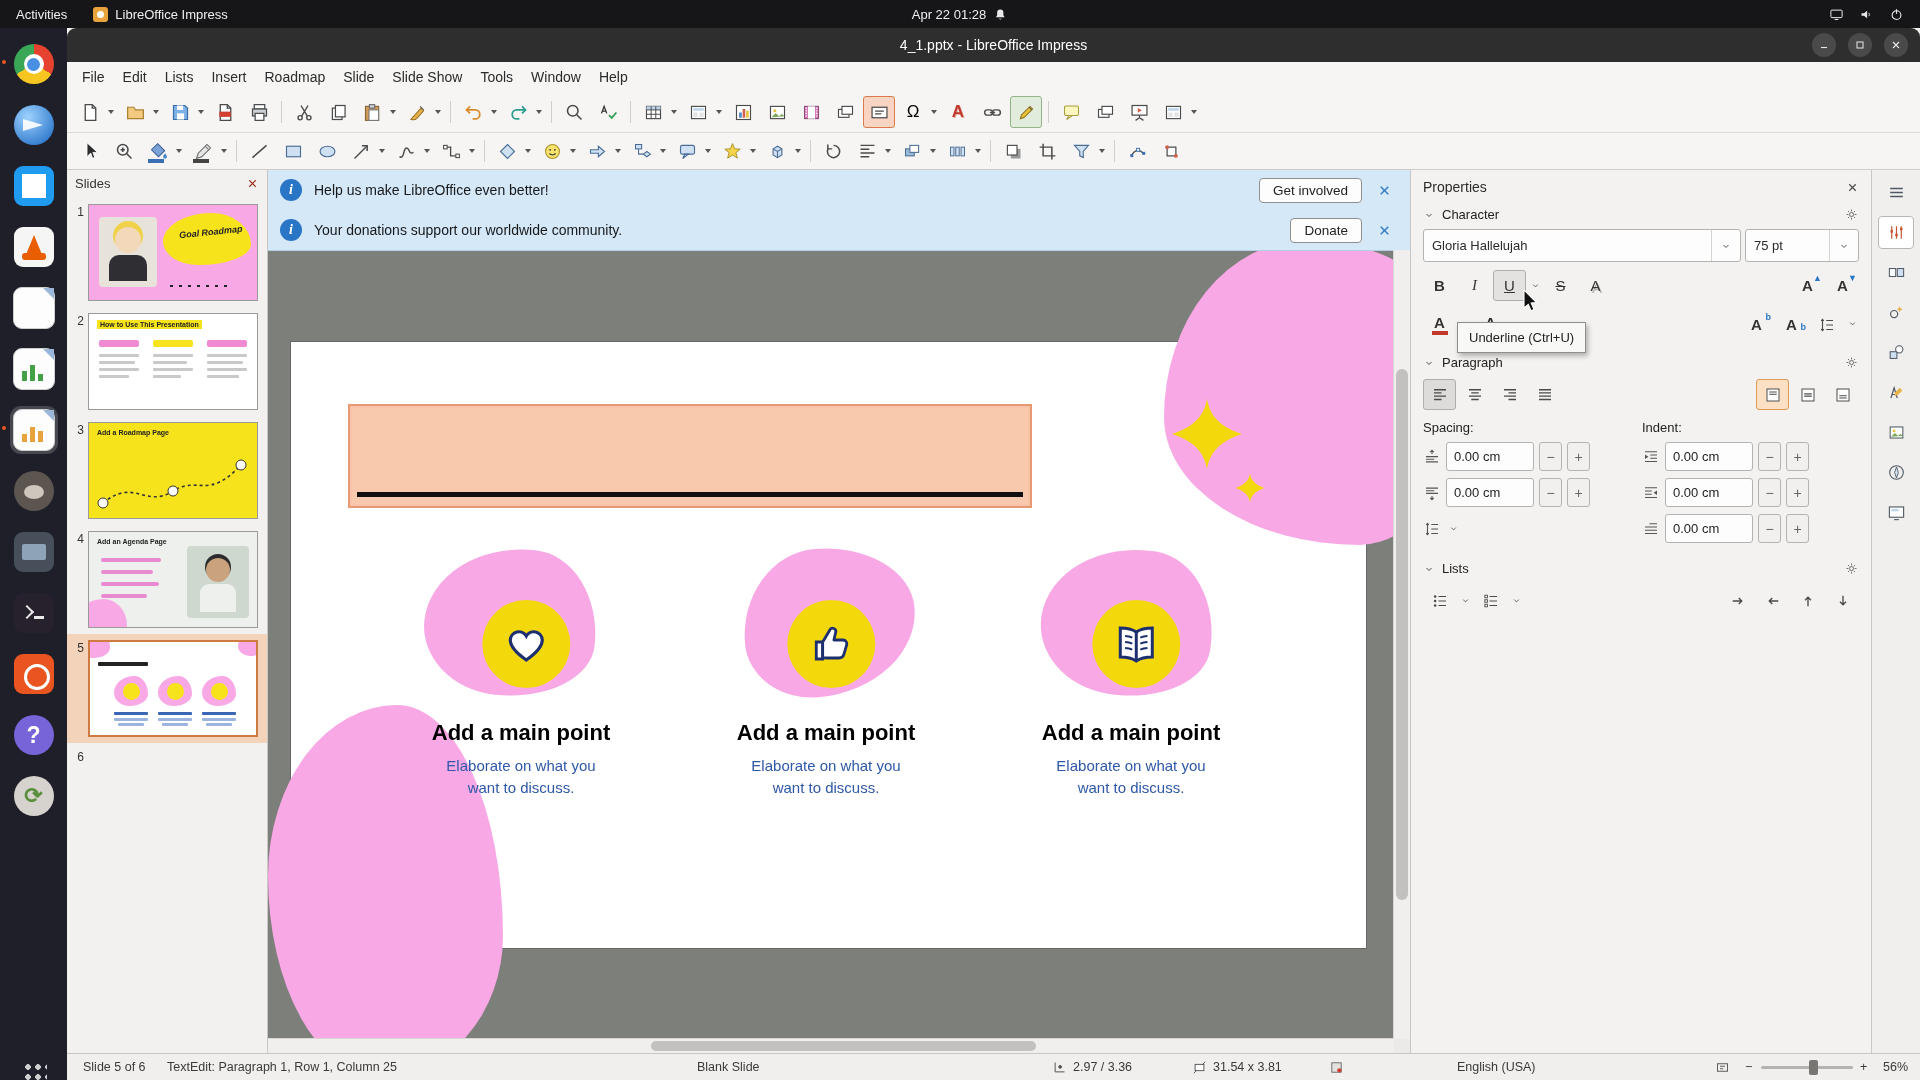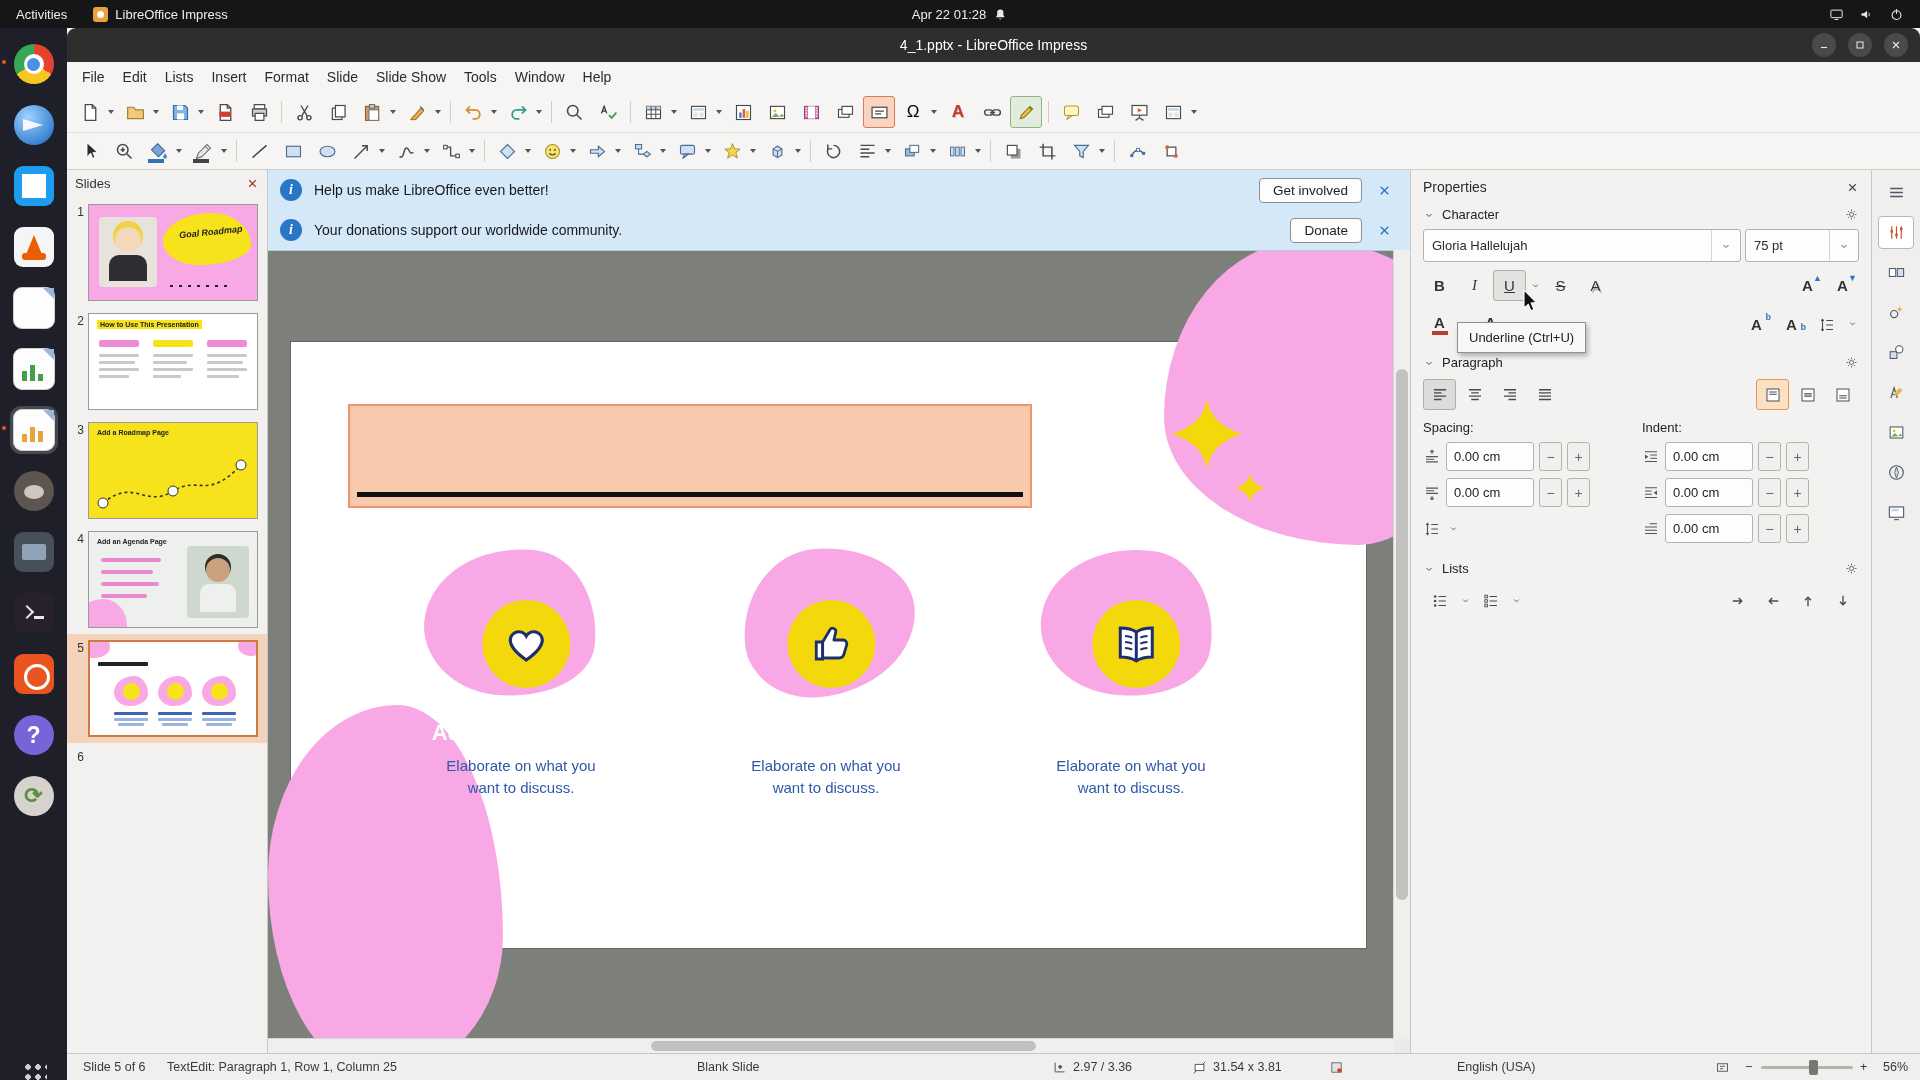--- a/index.html
+++ b/index.html
@@ -135,21 +135,21 @@
   .titletext{font-size:54px;color:#141414;white-space:nowrap;letter-spacing:1px}
   .underbar{position:absolute;left:5px;right:5px;bottom:7px;height:5px;background:#101010}
   .col{position:absolute;top:296px;width:280px;text-align:center;z-index:3}
   .cluster{position:relative;height:162px}
   .cblob{position:absolute;left:50%;top:2px;width:172px;height:148px;background:#f8a9e5;border-radius:60% 40% 55% 45%/55% 60% 40% 45%}
   .c1 .cblob{transform:translateX(-56%) rotate(6deg)}
   .c2 .cblob{transform:translateX(-48%) rotate(-5deg);border-radius:45% 55% 60% 40%/60% 45% 55% 40%}
   .c3 .cblob{transform:translateX(-52%) rotate(9deg)}
   .ycirc{position:absolute;left:50%;top:54px;transform:translateX(-44%);width:88px;height:88px;border-radius:50%;background:#f3d90b;display:flex;align-items:center;justify-content:center}
   .ycirc svg{width:48px;height:48px}
-  .colhead{margin-top:12px;font-size:22px;font-weight:bold;color:#ffffff}
+  .colhead{margin-top:12px;font-size:22px;font-weight:bold;color:#000000}
   .colbody{margin-top:9px;font-size:15px;color:#2f58a8;line-height:1.45}
   .vscroll{position:absolute;right:0;top:80px;bottom:14px;width:16px;background:#f0efee;border-left:1px solid #d8d6d4;z-index:7}
   .vthumb{position:absolute;left:2px;right:2px;top:119px;height:531px;background:#c3c1bf;border-radius:7px}
   .hscroll{position:absolute;left:0;right:16px;bottom:0;height:14px;background:#f0efee;border-top:1px solid #d8d6d4;z-index:7}
   .hthumb{position:absolute;top:2px;bottom:2px;left:383px;width:385px;background:#c3c1bf;border-radius:6px}
   .corner{position:absolute;right:0;bottom:0;width:16px;height:14px;background:#eceae8;z-index:8}
 
   
   .props{width:460px;background:#f3f2f0;border-left:1px solid #c9c7c5;flex:none;position:relative;font-size:13px;color:#2b2b2b}
   .phead{display:flex;align-items:center;padding:9px 12px 5px;font-size:14px}
@@ -700,21 +700,21 @@
             </svg>
           </span>
       </span>
     </div>
 
     <div class="menubar">
       <span class="mitem">File</span>
       <span class="mitem">Edit</span>
       <span class="mitem">Lists</span>
       <span class="mitem">Insert</span>
-      <span class="mitem">Format</span>
+      <span class="mitem">Roadmap</span>
       <span class="mitem">Slide</span>
       <span class="mitem">Slide Show</span>
       <span class="mitem">Tools</span>
       <span class="mitem">Window</span>
       <span class="mitem">Help</span>
     </div>
 
     <div class="toolbar tb1">
       <span class="tbtn drop">
           <svg class="ic">

